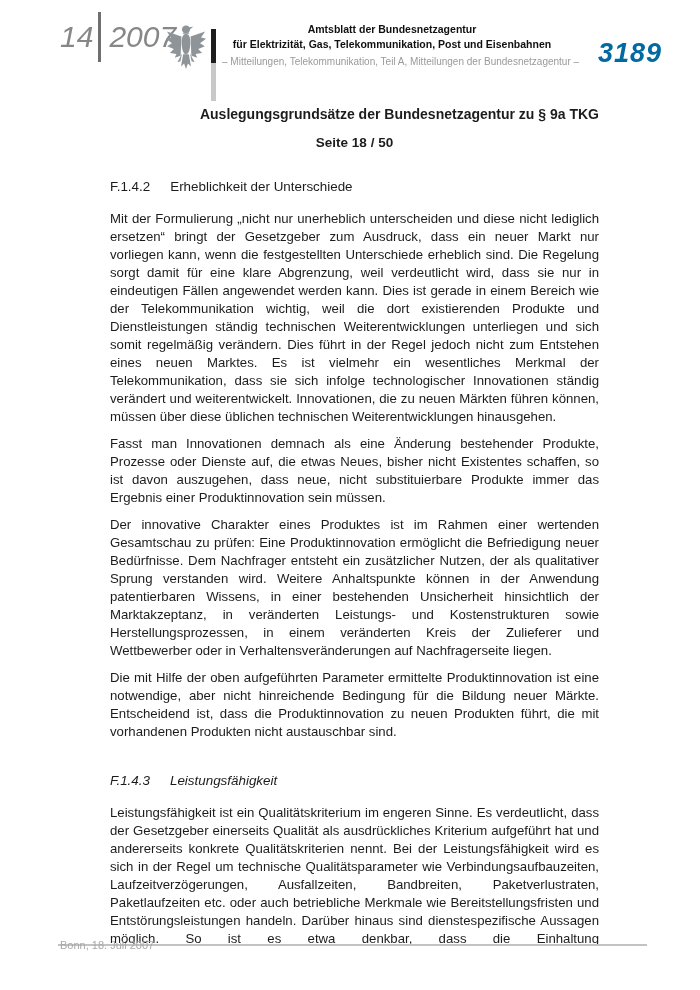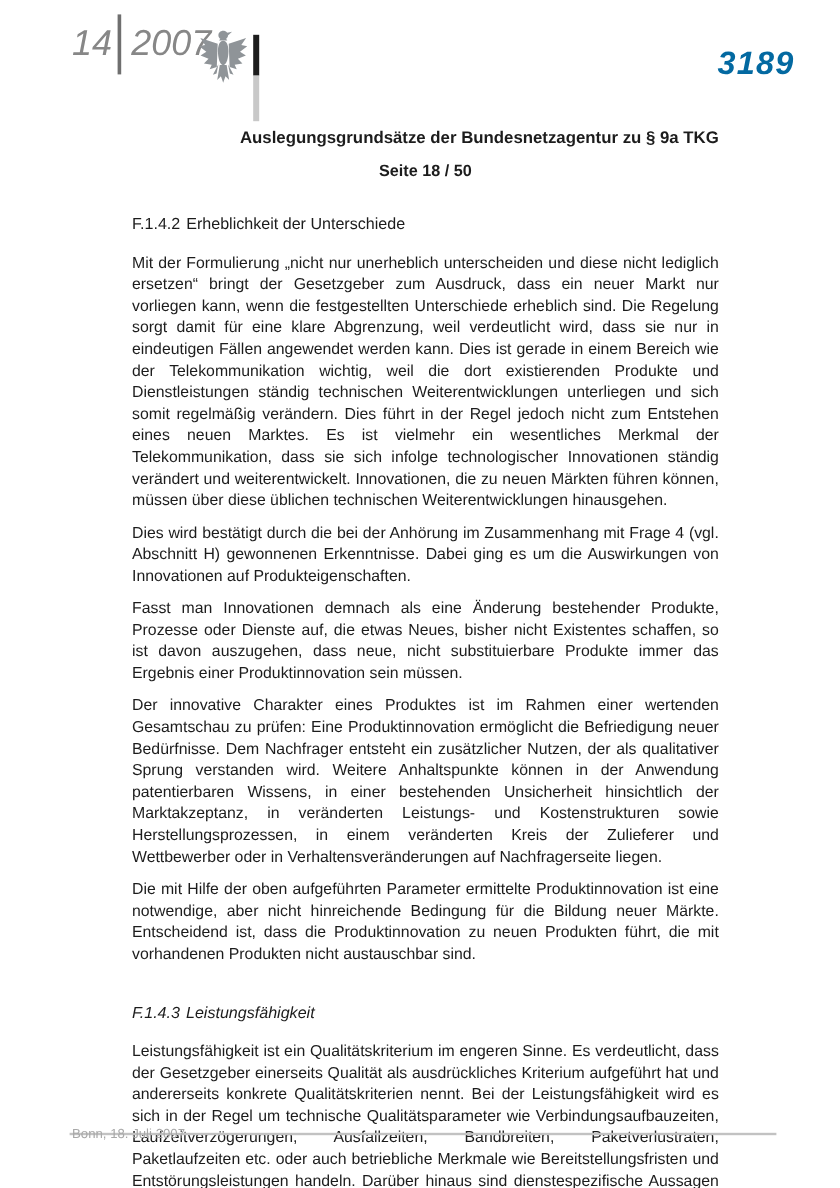--- a/index.html
+++ b/index.html
@@ -36,21 +36,21 @@
     position:absolute; right:38px; top:40px;
     font-size:27px; font-weight:bold; font-style:italic;
     color:#0369a1; letter-spacing:1px; line-height:1;
   }
 
   
   .content { position:absolute; left:110px; top:106px; width:489px; font-size:13.2px; line-height:18px; }
   .doc-title { text-align:right; font-weight:bold; font-size:14px; line-height:16px; }
   .page-indicator { text-align:center; font-weight:bold; font-size:13.5px; margin-top:12px; }
 
-  .section-heading { display:flex; gap:5px; font-size:13.4px; }
+  .section-heading { display:flex; gap:20px; font-size:13.4px; }
   .section-heading.first { margin-top:26px; }
   .section-heading.second { margin-top:31px;font-style:italic; }
 
   .content p { margin:9px 0 0 0; text-align:justify; hyphens:none; }
   .content p.lead { margin-top:14px; }
   .content p.continued { text-align-last:justify; }
 
   
   .footer-rule { position:absolute; left:58px; top:944px; width:589px; height:2px; background:#c2c2c2; }
   .footer-date { position:absolute; left:60px; top:939px; font-size:11px; color:#a8a8a8; }
@@ -76,34 +76,38 @@
       <path d="M19 31.5 L16.8 44.5 L20 41.2 L22 47 L24 41.2 L27.2 44.5 L25 31.5 Z"></path>
       <path d="M17.8 30.8 L13 40 L16.2 38.8 Z M26.2 30.8 L31 40 L27.8 38.8 Z"></path>
     </g>
   </svg>
 
   <div class="header-bar">
     <div class="header-bar-top"></div>
     <div class="header-bar-bottom"></div>
   </div>
 
+  <div class="gazette">
+    <div class="gazette-line1">Amtsblatt der Bundesnetzagentur</div>
+    <div class="gazette-line2">für Elektrizität, Gas, Telekommunikation, Post und Eisenbahnen</div>
+    <div class="gazette-subtitle">– Mitteilungen, Telekommunikation, Teil A, Mitteilungen der Bundesnetzagentur –</div>
+  </div>
 
   <div class="page-number">3189</div>
 
   <div class="content">
     <div class="doc-title">Auslegungsgrundsätze der Bundesnetzagentur zu § 9a TKG</div>
     <div class="page-indicator">Seite 18 / 50</div>
 
     <div class="section-heading first">
       <span>F.1.4.2</span>
       <span>Erheblichkeit der Unterschiede</span>
     </div>
 
     <p class="lead">Mit der Formulierung „nicht nur unerheblich unterscheiden und diese nicht lediglich ersetzen“ bringt der Gesetzgeber zum Ausdruck, dass ein neuer Markt nur vorliegen kann, wenn die festgestellten Unterschiede erheblich sind. Die Regelung sorgt damit für eine klare Abgrenzung, weil verdeutlicht wird, dass sie nur in eindeutigen Fällen angewendet werden kann. Dies ist gerade in einem Bereich wie der Telekommunikation wichtig, weil die dort existierenden Produkte und Dienstleistungen ständig technischen Weiterentwicklungen unterliegen und sich somit regelmäßig verändern. Dies führt in der Regel jedoch nicht zum Entstehen eines neuen Marktes. Es ist vielmehr ein wesentliches Merkmal der Telekommunikation, dass sie sich infolge technologischer Innovationen ständig verändert und weiterentwickelt. Innovationen, die zu neuen Märkten führen können, müssen über diese üblichen technischen Weiterentwicklungen hinausgehen.</p>
-    <p>Dies wird bestätigt durch die bei der Anhörung im Zusammenhang mit Frage 4 (vgl. Abschnitt H) gewonnenen Erkenntnisse. Dabei ging es um die Auswirkungen von Innovationen auf Produkteigenschaften.</p>
     <p>Fasst man Innovationen demnach als eine Änderung bestehender Produkte, Prozesse oder Dienste auf, die etwas Neues, bisher nicht Existentes schaffen, so ist davon auszugehen, dass neue, nicht substituierbare Produkte immer das Ergebnis einer Produktinnovation sein müssen.</p>
     <p>Der innovative Charakter eines Produktes ist im Rahmen einer wertenden Gesamtschau zu prüfen: Eine Produktinnovation ermöglicht die Befriedigung neuer Bedürfnisse. Dem Nachfrager entsteht ein zusätzlicher Nutzen, der als qualitativer Sprung verstanden wird. Weitere Anhaltspunkte können in der Anwendung patentierbaren Wissens, in einer bestehenden Unsicherheit hinsichtlich der Marktakzeptanz, in veränderten Leistungs- und Kostenstrukturen sowie Herstellungsprozessen, in einem veränderten Kreis der Zulieferer und Wettbewerber oder in Verhaltensveränderungen auf Nachfragerseite liegen.</p>
     <p>Die mit Hilfe der oben aufgeführten Parameter ermittelte Produktinnovation ist eine notwendige, aber nicht hinreichende Bedingung für die Bildung neuer Märkte. Entscheidend ist, dass die Produktinnovation zu neuen Produkten führt, die mit vorhandenen Produkten nicht austauschbar sind.</p>
 
     <div class="section-heading second">
       <span>F.1.4.3</span>
       <span>Leistungsfähigkeit</span>
     </div>
 
     <p class="lead continued">Leistungsfähigkeit ist ein Qualitätskriterium im engeren Sinne. Es verdeutlicht, dass der Gesetzgeber einerseits Qualität als ausdrückliches Kriterium aufgeführt hat und andererseits konkrete Qualitätskriterien nennt. Bei der Leistungsfähigkeit wird es sich in der Regel um technische Qualitätsparameter wie Verbindungsaufbauzeiten, Laufzeitverzögerungen, Ausfallzeiten, Bandbreiten, Paketverlustraten, Paketlaufzeiten etc. oder auch betriebliche Merkmale wie Bereitstellungsfristen und Entstörungsleistungen handeln. Darüber hinaus sind dienstespezifische Aussagen möglich. So ist es etwa denkbar, dass die Einhaltung</p>

